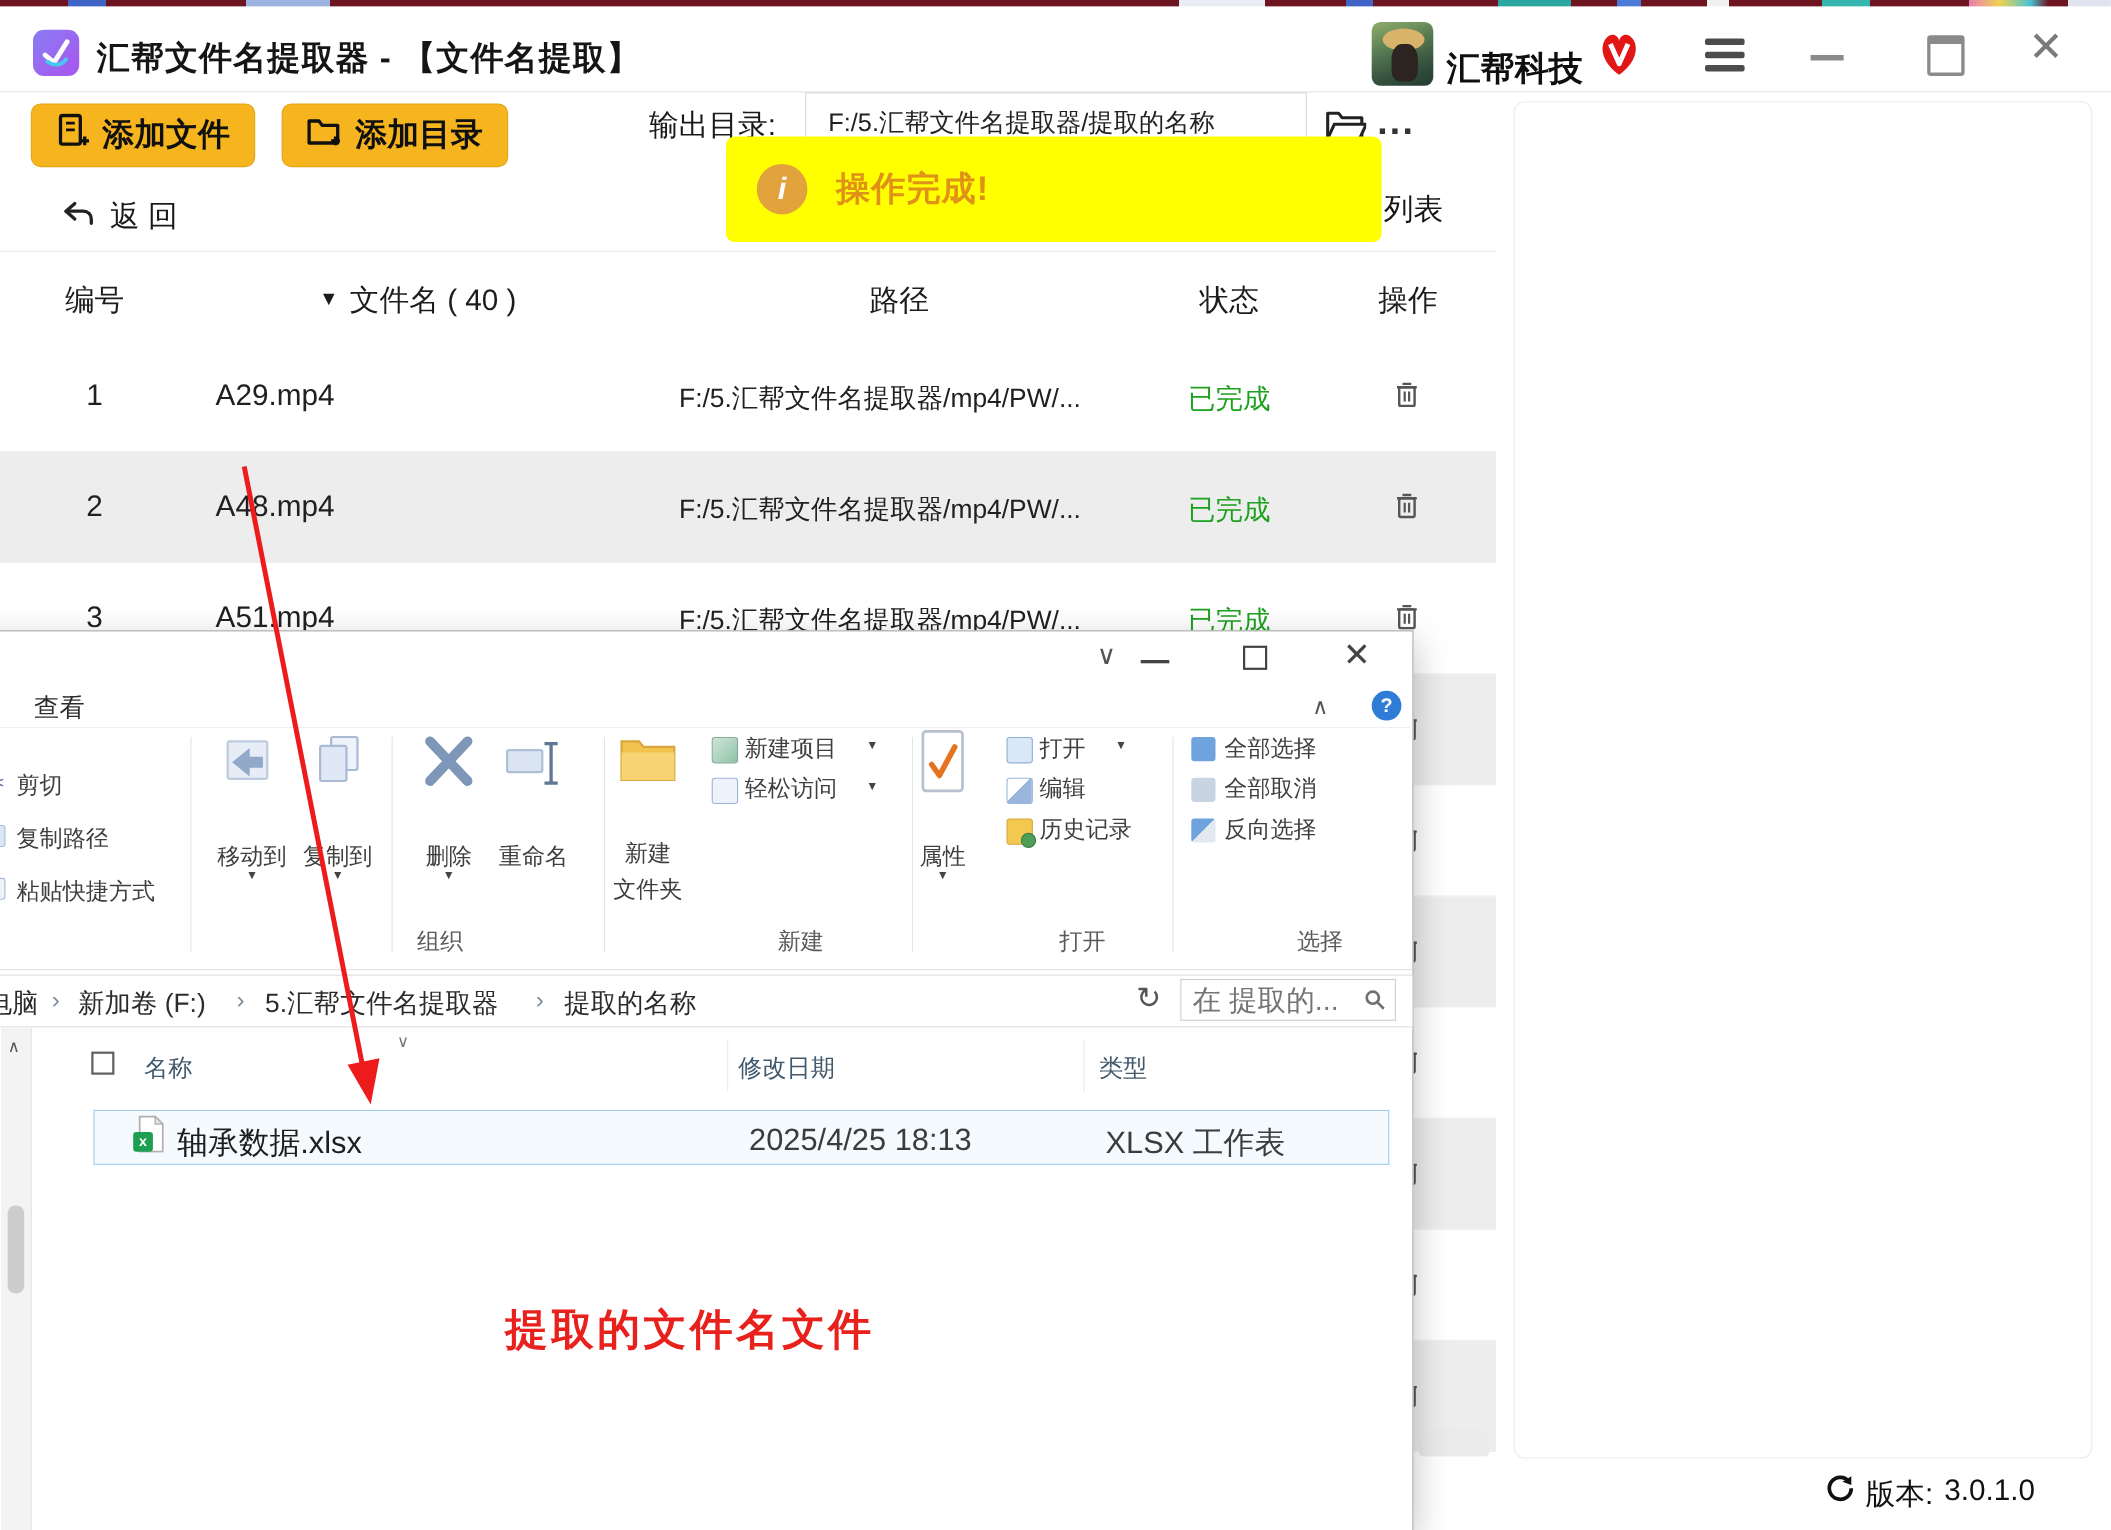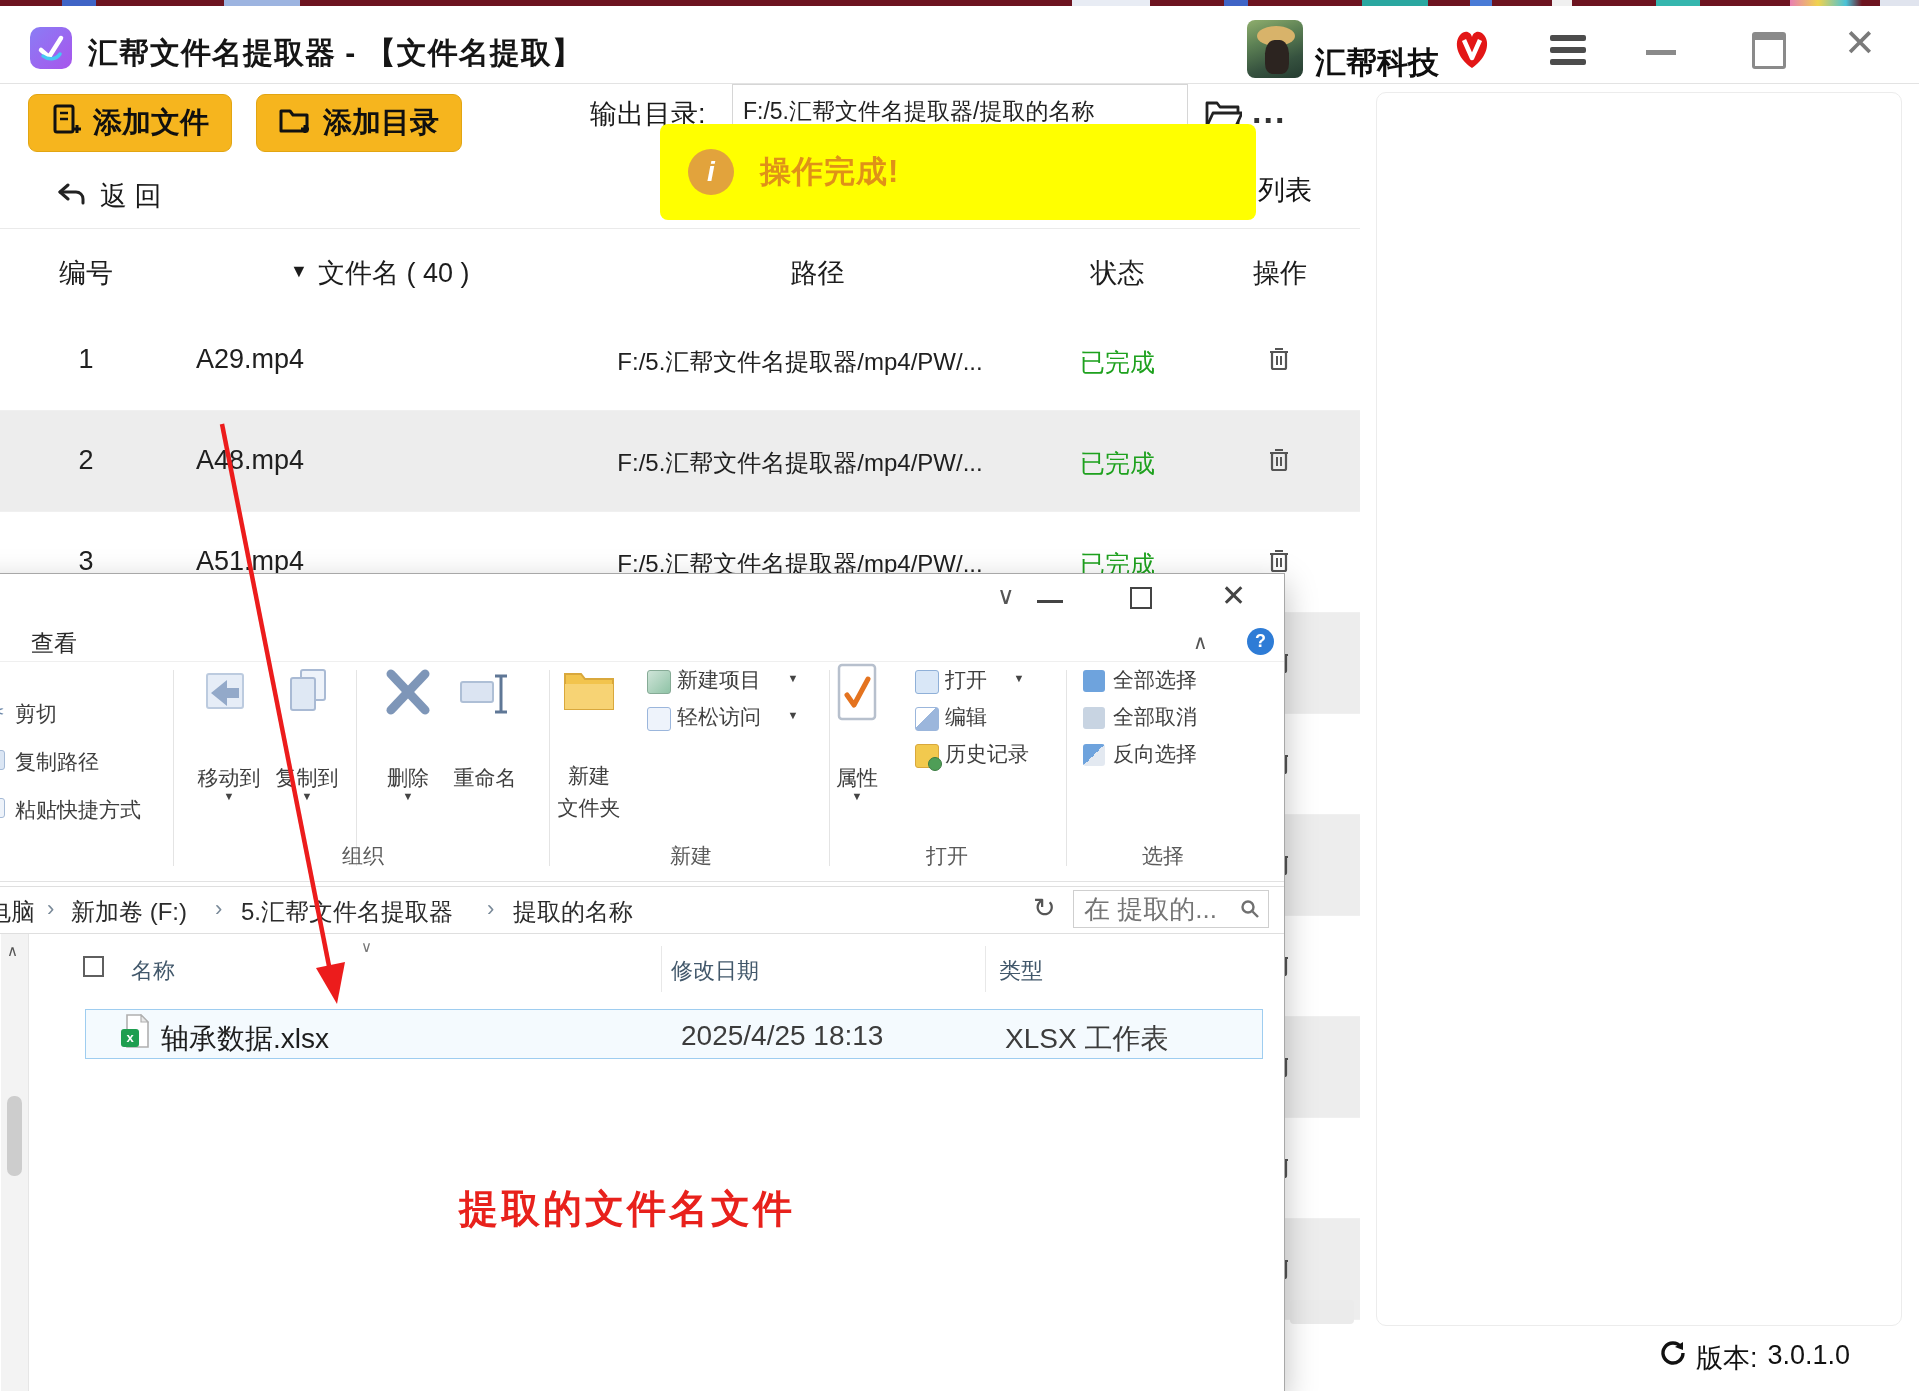--- a/index.html
+++ b/index.html
@@ -27,21 +27,21 @@
   .hamburger{left:1550px;top:29px;width:36px;height:30px;display:flex;flex-direction:column;justify-content:space-between;}
   .hamburger div{height:6px;border-radius:2px;background:#4c4c4c;}
   .win-min{left:1646px;top:44px;width:30px;height:5px;background:#8a8a8a;}
   .win-max{left:1752px;top:26px;width:28px;height:26px;border:3px solid #8a8a8a;border-top:8px solid #8a8a8a;border-radius:3px;background:#fff;}
   .win-close{left:1844px;top:18px;font-size:38px;color:#7a7a7a;line-height:1;}
   
   .btn-amber{background:#f6b51e;border:1px solid #e2a512;border-radius:9px;display:flex;align-items:center;
     gap:12px;font-size:29px;font-weight:600;color:#101010;padding:0 22px;height:56px;}
   .out-label{left:590px;top:96px;font-size:27px;color:#1a1a1a;}
   .out-input{left:732px;top:84px;width:456px;height:54px;border:1px solid #d6d6d6;font-size:23px;color:#222;
-    padding:0 10px;box-sizing:border-box;outline:none;background:#fff;font-family:inherit;}
+    padding:0 20px;box-sizing:border-box;outline:none;background:#fff;font-family:inherit;}
   .dots{left:1252px;top:92px;font-size:34px;font-weight:700;color:#333;letter-spacing:2px;}
   .list-frag{left:1258px;top:172px;font-size:27px;color:#151515;}
   .back-row{left:56px;top:178px;display:flex;align-items:center;gap:14px;font-size:27px;color:#1a1a1a;}
   
   .toast{left:660px;top:124px;width:596px;height:96px;background:#ffff00;border-radius:8px;z-index:70;
     display:flex;align-items:center;gap:26px;padding-left:28px;box-sizing:border-box;}
   .toast-ic{width:46px;height:46px;border-radius:50%;background:#e2a33c;color:#fff;font-weight:700;
     font-size:28px;display:flex;align-items:center;justify-content:center;font-style:italic;}
   .toast-msg{font-size:31px;font-weight:600;color:#df9118;letter-spacing:1px;}
   
@@ -82,21 +82,21 @@
   .ex-menu{left:60px;top:54px;font-size:23px;color:#2b2b2b;}
   .ex-collapse{left:1222px;top:56px;font-size:20px;color:#555;font-family:"DejaVu Sans",sans-serif;}
   .ex-help{left:1276px;top:54px;width:27px;height:27px;border-radius:50%;background:#2e7cd6;color:#fff;
     font-size:18px;font-weight:700;display:flex;align-items:center;justify-content:center;}
   .ribbon-border{left:0;top:307px;width:1313px;height:1px;background:#e2e2e2;}
   .menu-border{left:0;top:87px;width:1313px;height:1px;background:#efefef;}
   .vsep{position:absolute;top:96px;width:1px;height:196px;background:#e4e4e4;}
   .rb-txt{position:absolute;font-size:21px;color:#3f3f3f;white-space:nowrap;}
   .rb-lbl{position:absolute;font-size:21px;color:#3f3f3f;text-align:center;transform:translateX(-50%);white-space:nowrap;}
   .rb-caret{position:absolute;font-size:11px;color:#444;transform:translateX(-50%);}
-  .rb-group{position:absolute;top:268px;font-size:21px;color:#5a5a5a;text-align:right;transform:translateX(-50%);}
+  .rb-group{position:absolute;top:268px;font-size:21px;color:#5a5a5a;text-align:right;transform:translateX(-50%);margin-left:37px;}
   .si{position:absolute;width:22px;height:22px;border-radius:3px;}
   .addr-bar{left:0;top:312px;width:1313px;height:48px;border-top:1px solid #dfdfdf;border-bottom:1px solid #dfdfdf;
     box-sizing:border-box;background:#fff;}
   .crumb{position:absolute;top:10px;font-size:24px;color:#2b2b2b;white-space:nowrap;}
   .crumb-sep{position:absolute;top:10px;font-size:22px;color:#7a8a99;}
   .addr-ctrl{position:absolute;top:8px;font-size:24px;color:#555;font-family:"DejaVu Sans",sans-serif;}
   .search-box{left:1102px;top:316px;width:196px;height:38px;border:1px solid #cfcfcf;box-sizing:border-box;
     display:flex;align-items:center;padding:0 8px;gap:6px;}
   .search-box input{border:none;outline:none;flex:1;font-size:26px;color:#333;min-width:0;font-family:inherit;}
   .lscroll{left:30px;top:360px;width:28px;height:458px;background:#f3f3f3;border-right:1px solid #e6e6e6;box-sizing:border-box;}

